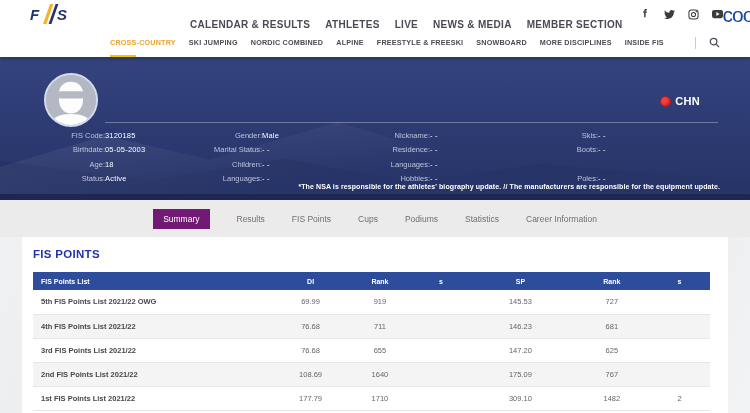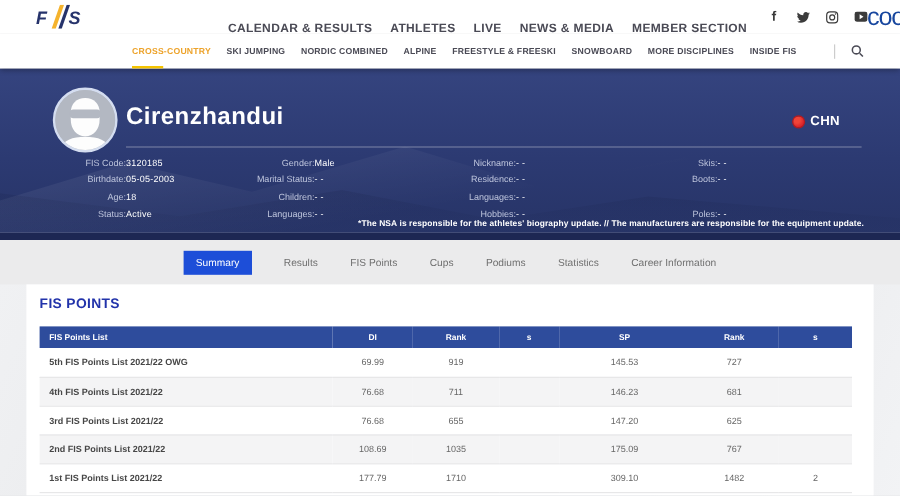--- a/index.html
+++ b/index.html
@@ -41,21 +41,21 @@
   .info-row { display:flex; height:14.5px; align-items:center; font-size:7.5px; }
   .info-label { color:#bdc4dc; }
   .info-row .info-label { width:65px; }
   .col-n .info-label { width:50px; }
   .info-value { font-weight:normal; color:#fff; letter-spacing:.2px; }
   .hero-footnote { position:absolute; right:30px; bottom:4px; font-size:7px; font-weight:bold; color:#fff; white-space:nowrap; z-index:2; letter-spacing:.1px; }
 
   
   .tabsbar { height:37px; background:#ebebec; display:flex; align-items:center; justify-content:center; gap:27px; }
   .tab { font-size:8.5px; color:#6f6f6f; cursor:pointer; white-space:nowrap; }
-  .tab.active { background:#1d4ed8; color:#fff; padding:5px 10px; }
+  .tab.active { background:#701a75; color:#fff; padding:5px 10px; }
 
   
   .card { position:relative; margin:0 22px; background:#fff; height:176px; padding:11px 18px 0 11px; z-index:2; }
   .card-title { color:#2233aa; font-weight:bold; font-size:11.5px; letter-spacing:.3px; }
   table { width:calc(100% - 0px); border-collapse:collapse; table-layout:fixed; margin-top:12px; }
   col.c-list{width:36%} col.c-di{width:10%} col.c-rank1{width:10.5%} col.c-s1{width:7.5%} col.c-sp{width:16%} col.c-rank2{width:11%} col.c-s2{width:9%}
   thead th { background:#2e4c9c; color:#fff; font-size:7px; font-weight:bold; height:18px; text-align:center; }
   thead th:first-child { text-align:left; padding-left:8px; }
   tbody td { font-size:7.5px; color:#666; height:24px; text-align:center; border-bottom:1px solid #e7e7e8; }
   tbody td:first-child { text-align:left; padding-left:8px; font-weight:bold; color:#474747; }
@@ -134,21 +134,20 @@
 
 <section class="hero">
   <div class="avatar-ring">
     <svg width="50" height="50" viewBox="0 0 52 52">
       <circle cx="26" cy="26" r="26" fill="#b3b8c2"></circle>
       <path d="M26 7c7.5 0 12.5 5 12.5 12.5v6C38.5 34 33.5 40 26 40s-12.5-6-12.5-14.5v-6C13.5 12 18.5 7 26 7z" fill="#fdfdfd"></path>
       <rect x="12" y="17" width="28" height="7.5" rx="3.7" fill="#b3b8c2"></rect>
       <path d="M4 52c2.5-8.5 11-11.5 22-11.5S45.5 43.5 48 52z" fill="#fdfdfd"></path>
     </svg>
   </div>
-  <h1 class="athlete-name">Cirenzhandui</h1>
   <div class="hero-divider"></div>
   <div class="nation">
     <span class="flag"></span>
     <span class="nation-code">CHN</span>
   </div>
 
   <div class="info-grid">
     <div class="col-1">
       <div class="info-row">
           <span class="info-label">FIS Code:</span>
@@ -283,21 +282,21 @@
         <td>76.68</td>
         <td>655</td>
         <td></td>
         <td>147.20</td>
         <td>625</td>
         <td></td>
       </tr>
       <tr>
         <td>2nd FIS Points List 2021/22</td>
         <td>108.69</td>
-        <td>1035</td>
+        <td>1640</td>
         <td></td>
         <td>175.09</td>
         <td>767</td>
         <td></td>
       </tr>
       <tr>
         <td>1st FIS Points List 2021/22</td>
         <td>177.79</td>
         <td>1710</td>
         <td></td>

